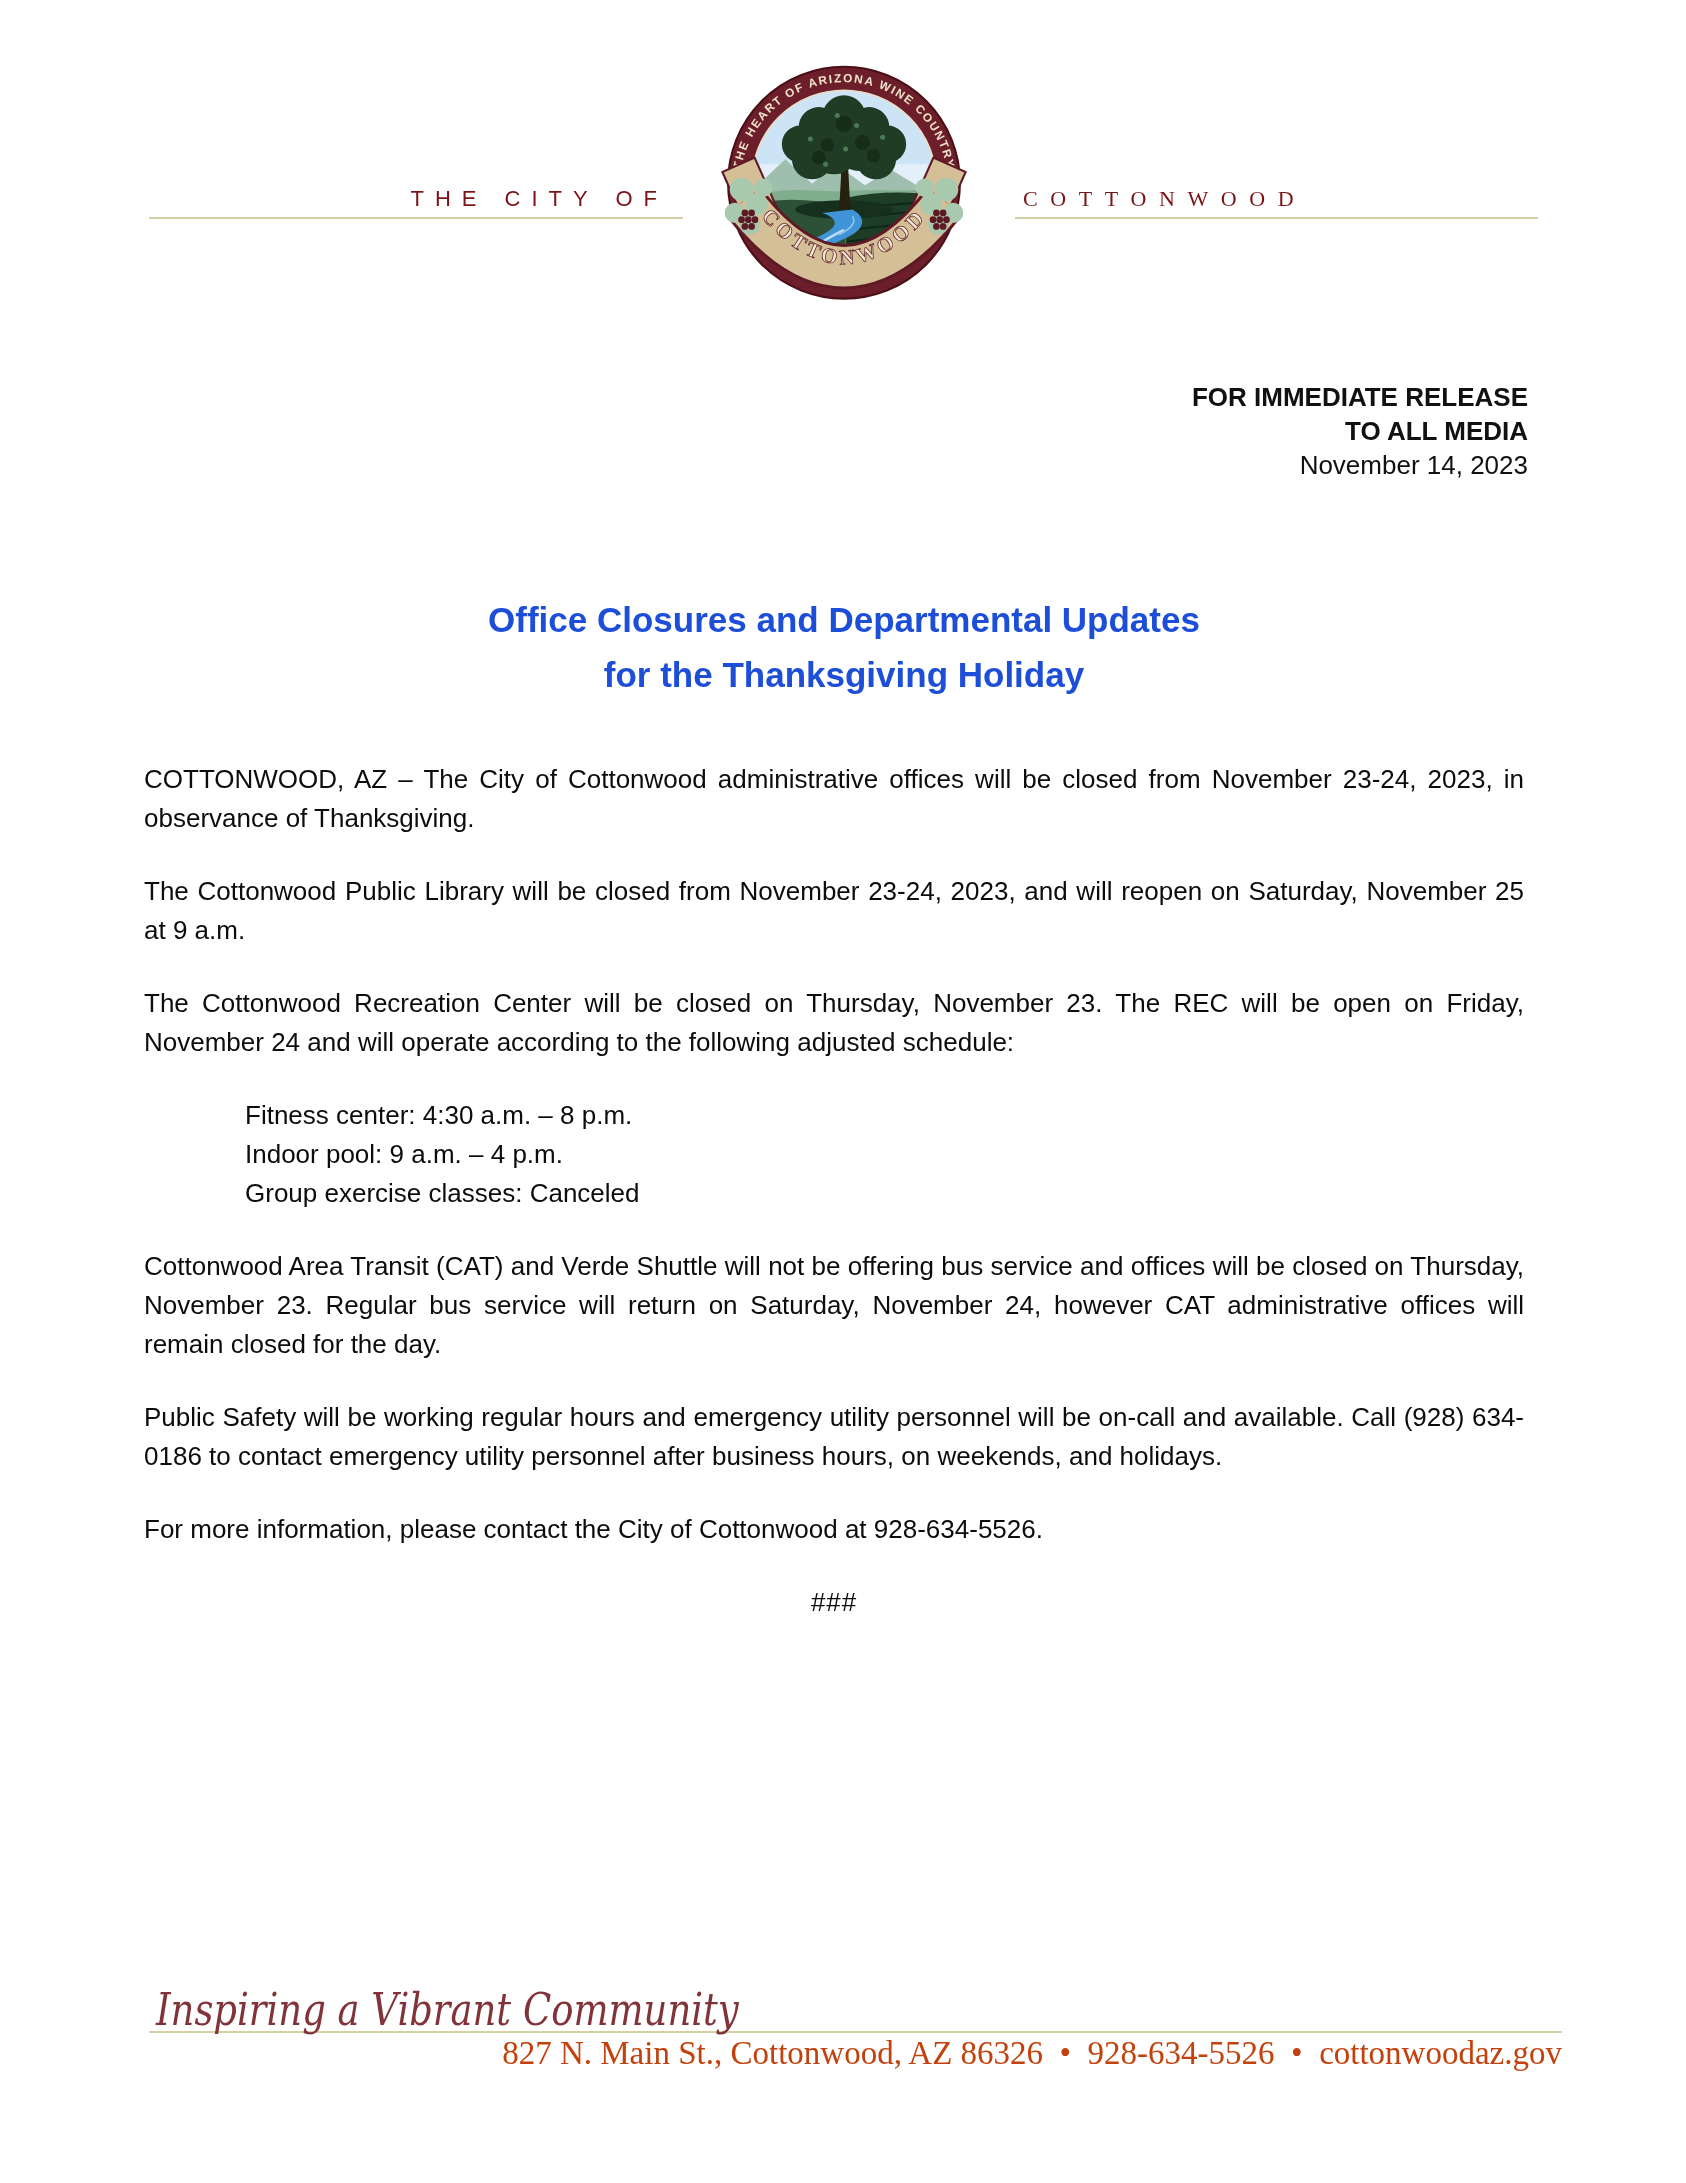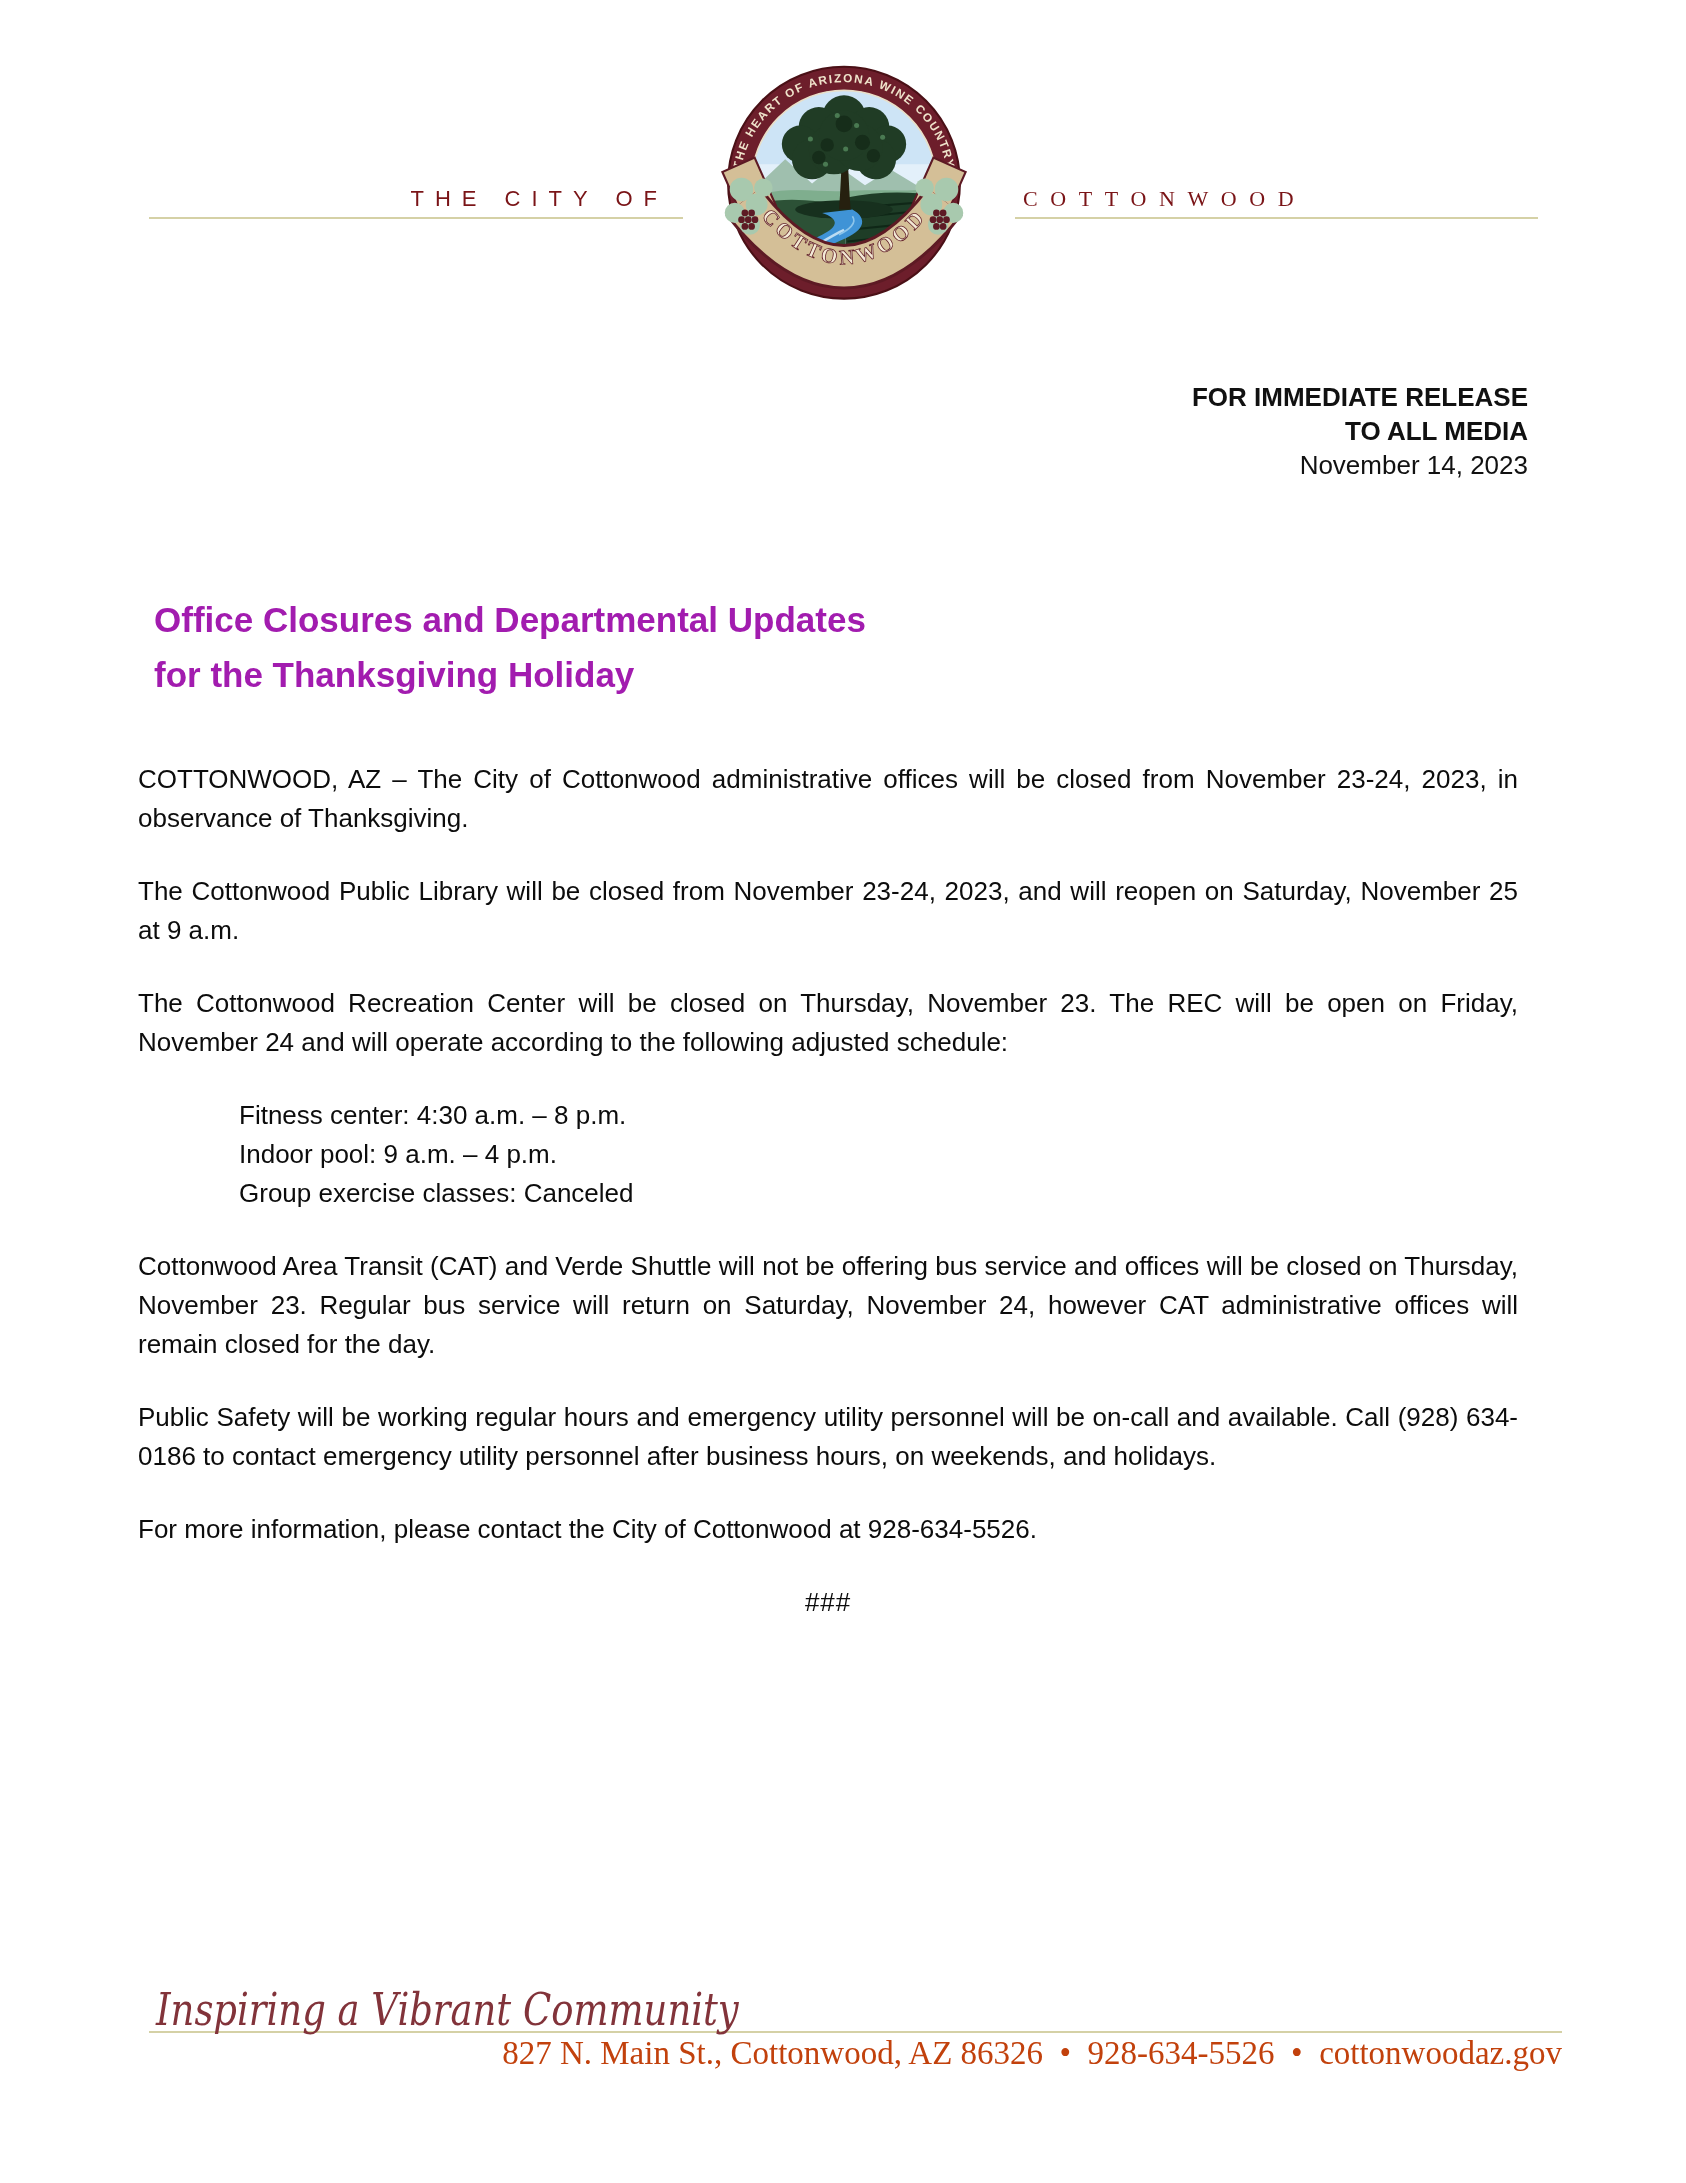--- a/index.html
+++ b/index.html
@@ -29,25 +29,25 @@
   .rule-right{top:217px; left:1015px; width:523px;}
   .seal{position:absolute; top:65px; left:718px; width:252px; height:269px;}
   
   .contact{position:absolute; top:380px; left:151px; font-size:26px; line-height:34px;}
   .contact .b{font-weight:bold;}
   .release{position:absolute; top:380px; right:159px; text-align:right; font-size:26px; line-height:34px;}
   .release .b{font-weight:bold;}
   
   .title{
     position:absolute; top:592px; left:154px; width:1380px;
-    text-align:left; font-weight:bold; font-size:35px; line-height:55px; color:#a21caf;
+    text-align:center; font-weight:bold; font-size:35px; line-height:55px; color:#1d4ed8;
   }
   
   .body{
-    position:absolute; top:760px; left:138px; width:1380px;
+    position:absolute; top:760px; left:144px; width:1380px;
     font-size:26px; line-height:39px; color:#0c0c0c;
   }
   .body p{margin:0 0 34px 0; text-align:justify;}
   .schedule{margin:0 0 34px 0;}
   .schedule div{margin-left:101px; text-align:left;}
   .end-marker{margin-top:25px; text-align:center; letter-spacing:0.8px;}
   
   .footer-rule{position:absolute; top:2031px; left:149px; width:1413px; height:1.7px; background:#d5d1a6; z-index:1;}
   .tagline{
     position:absolute; top:1984px; left:156px; z-index:2;

